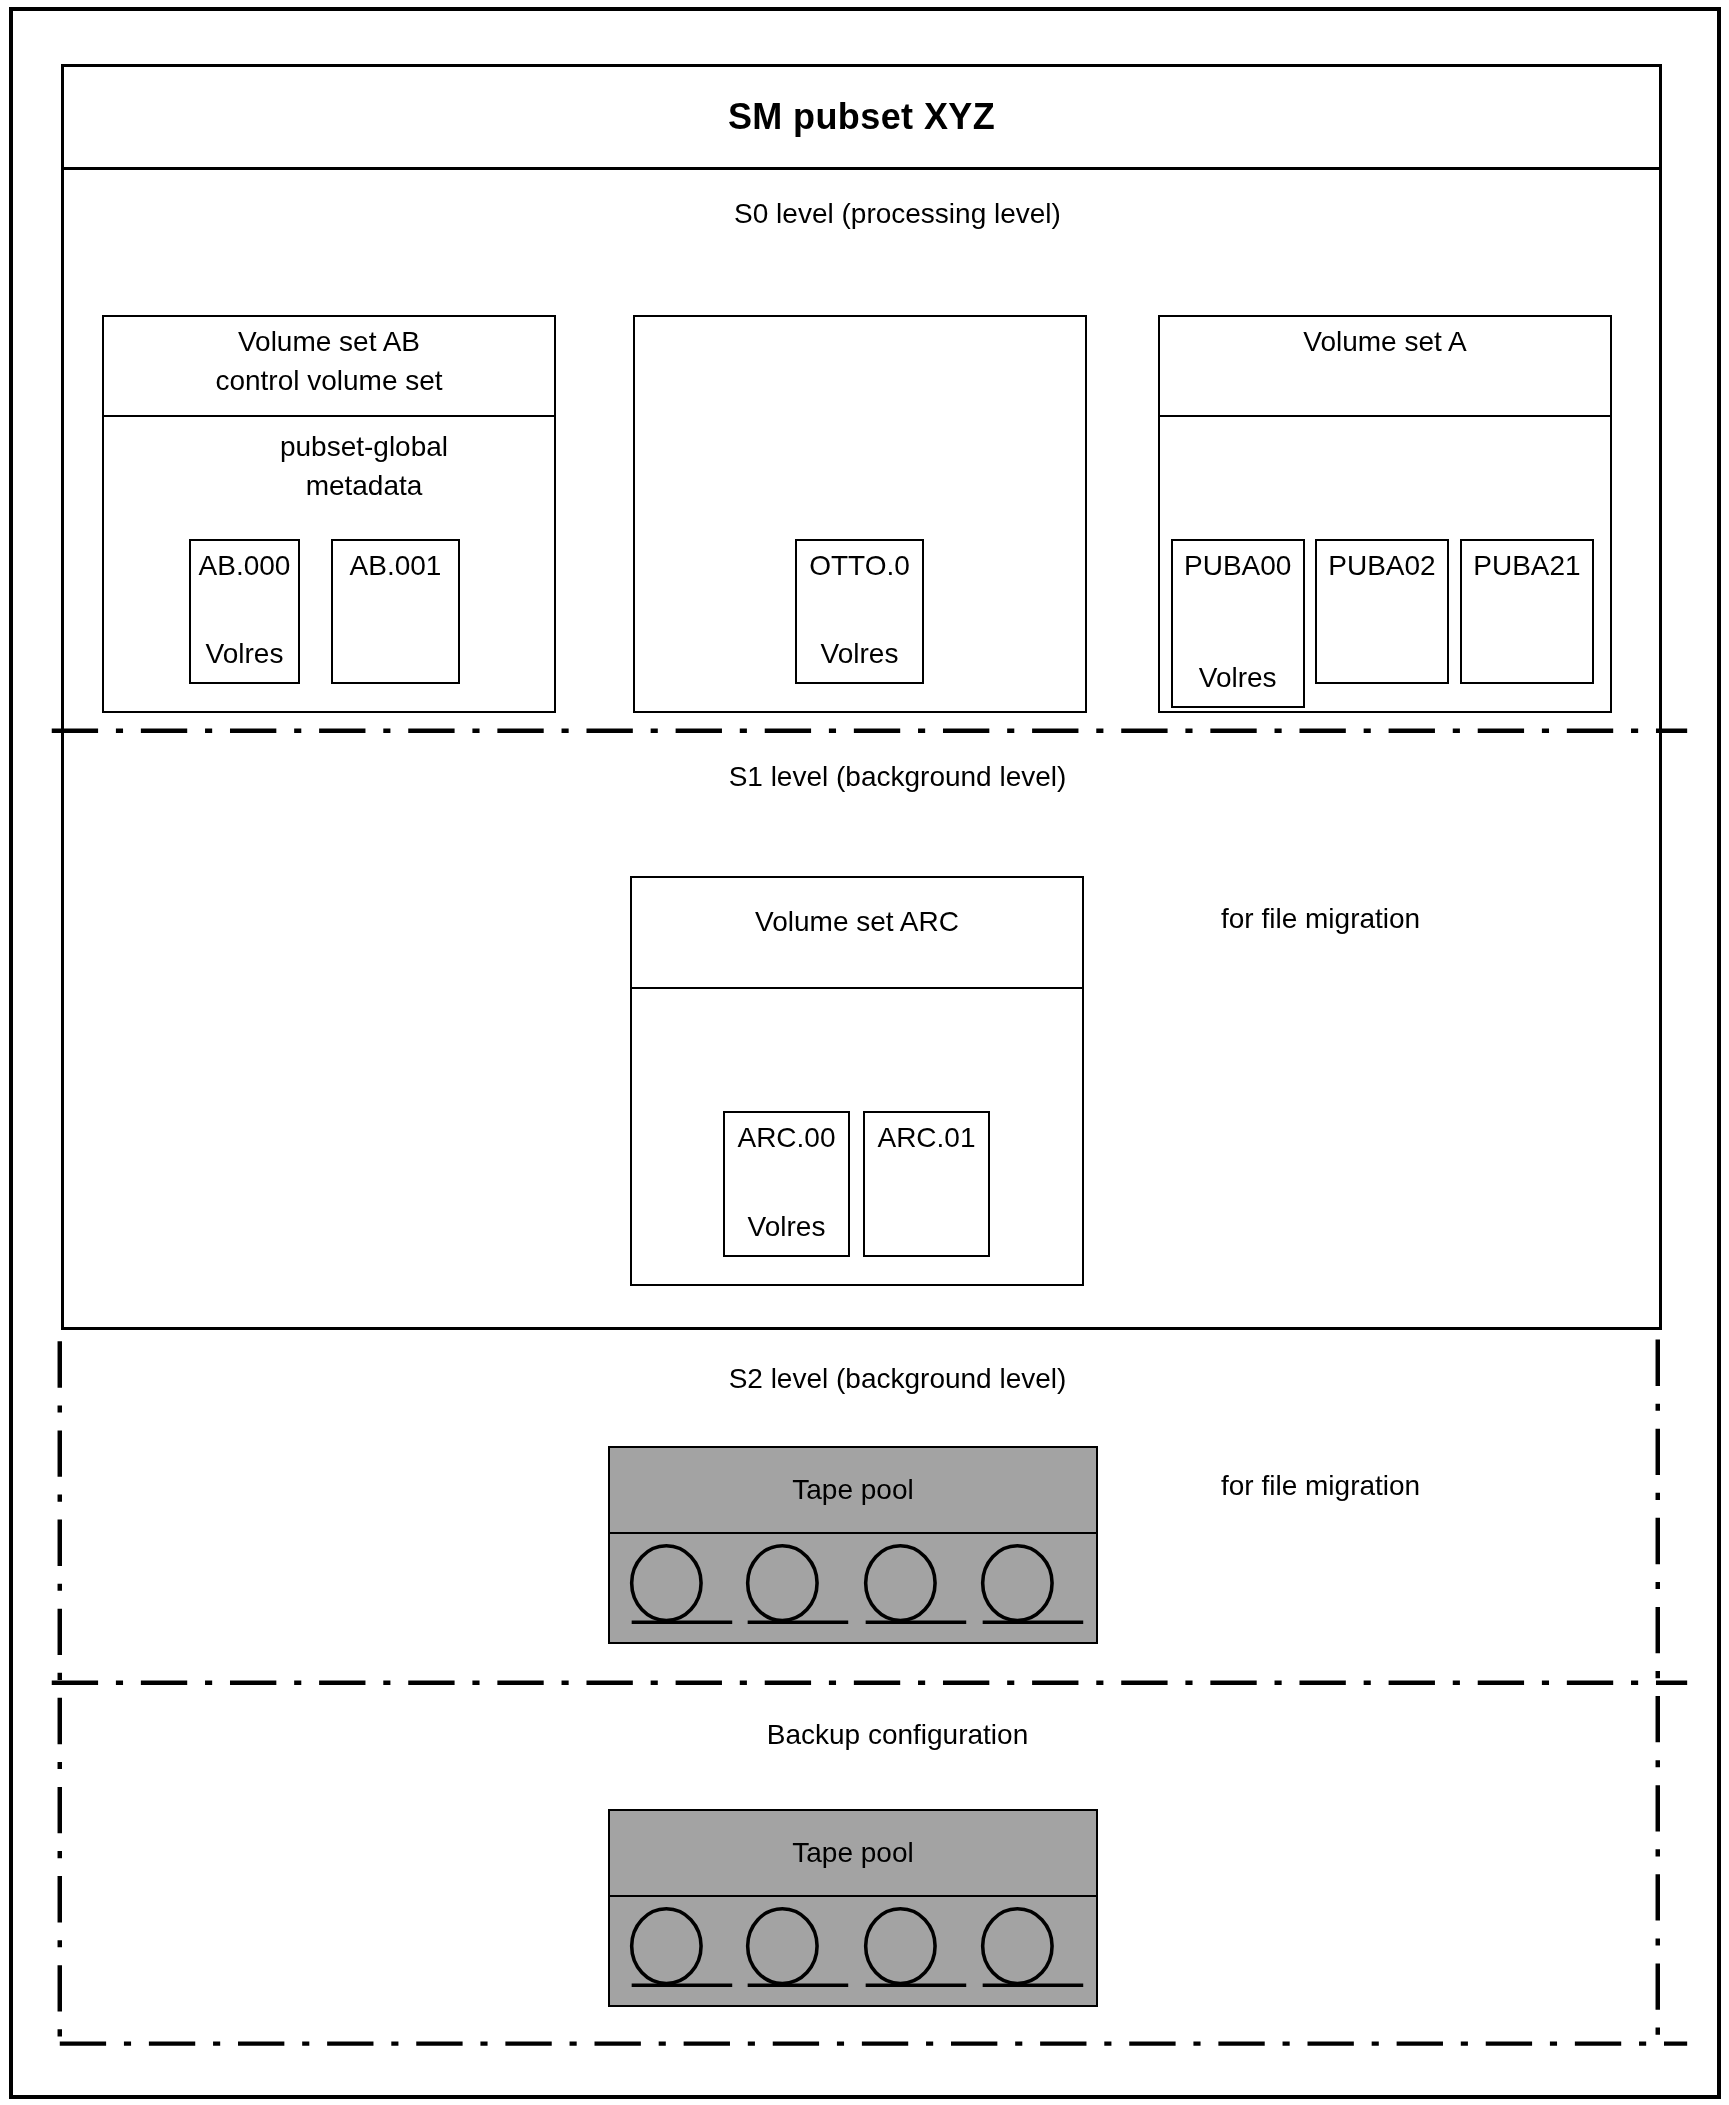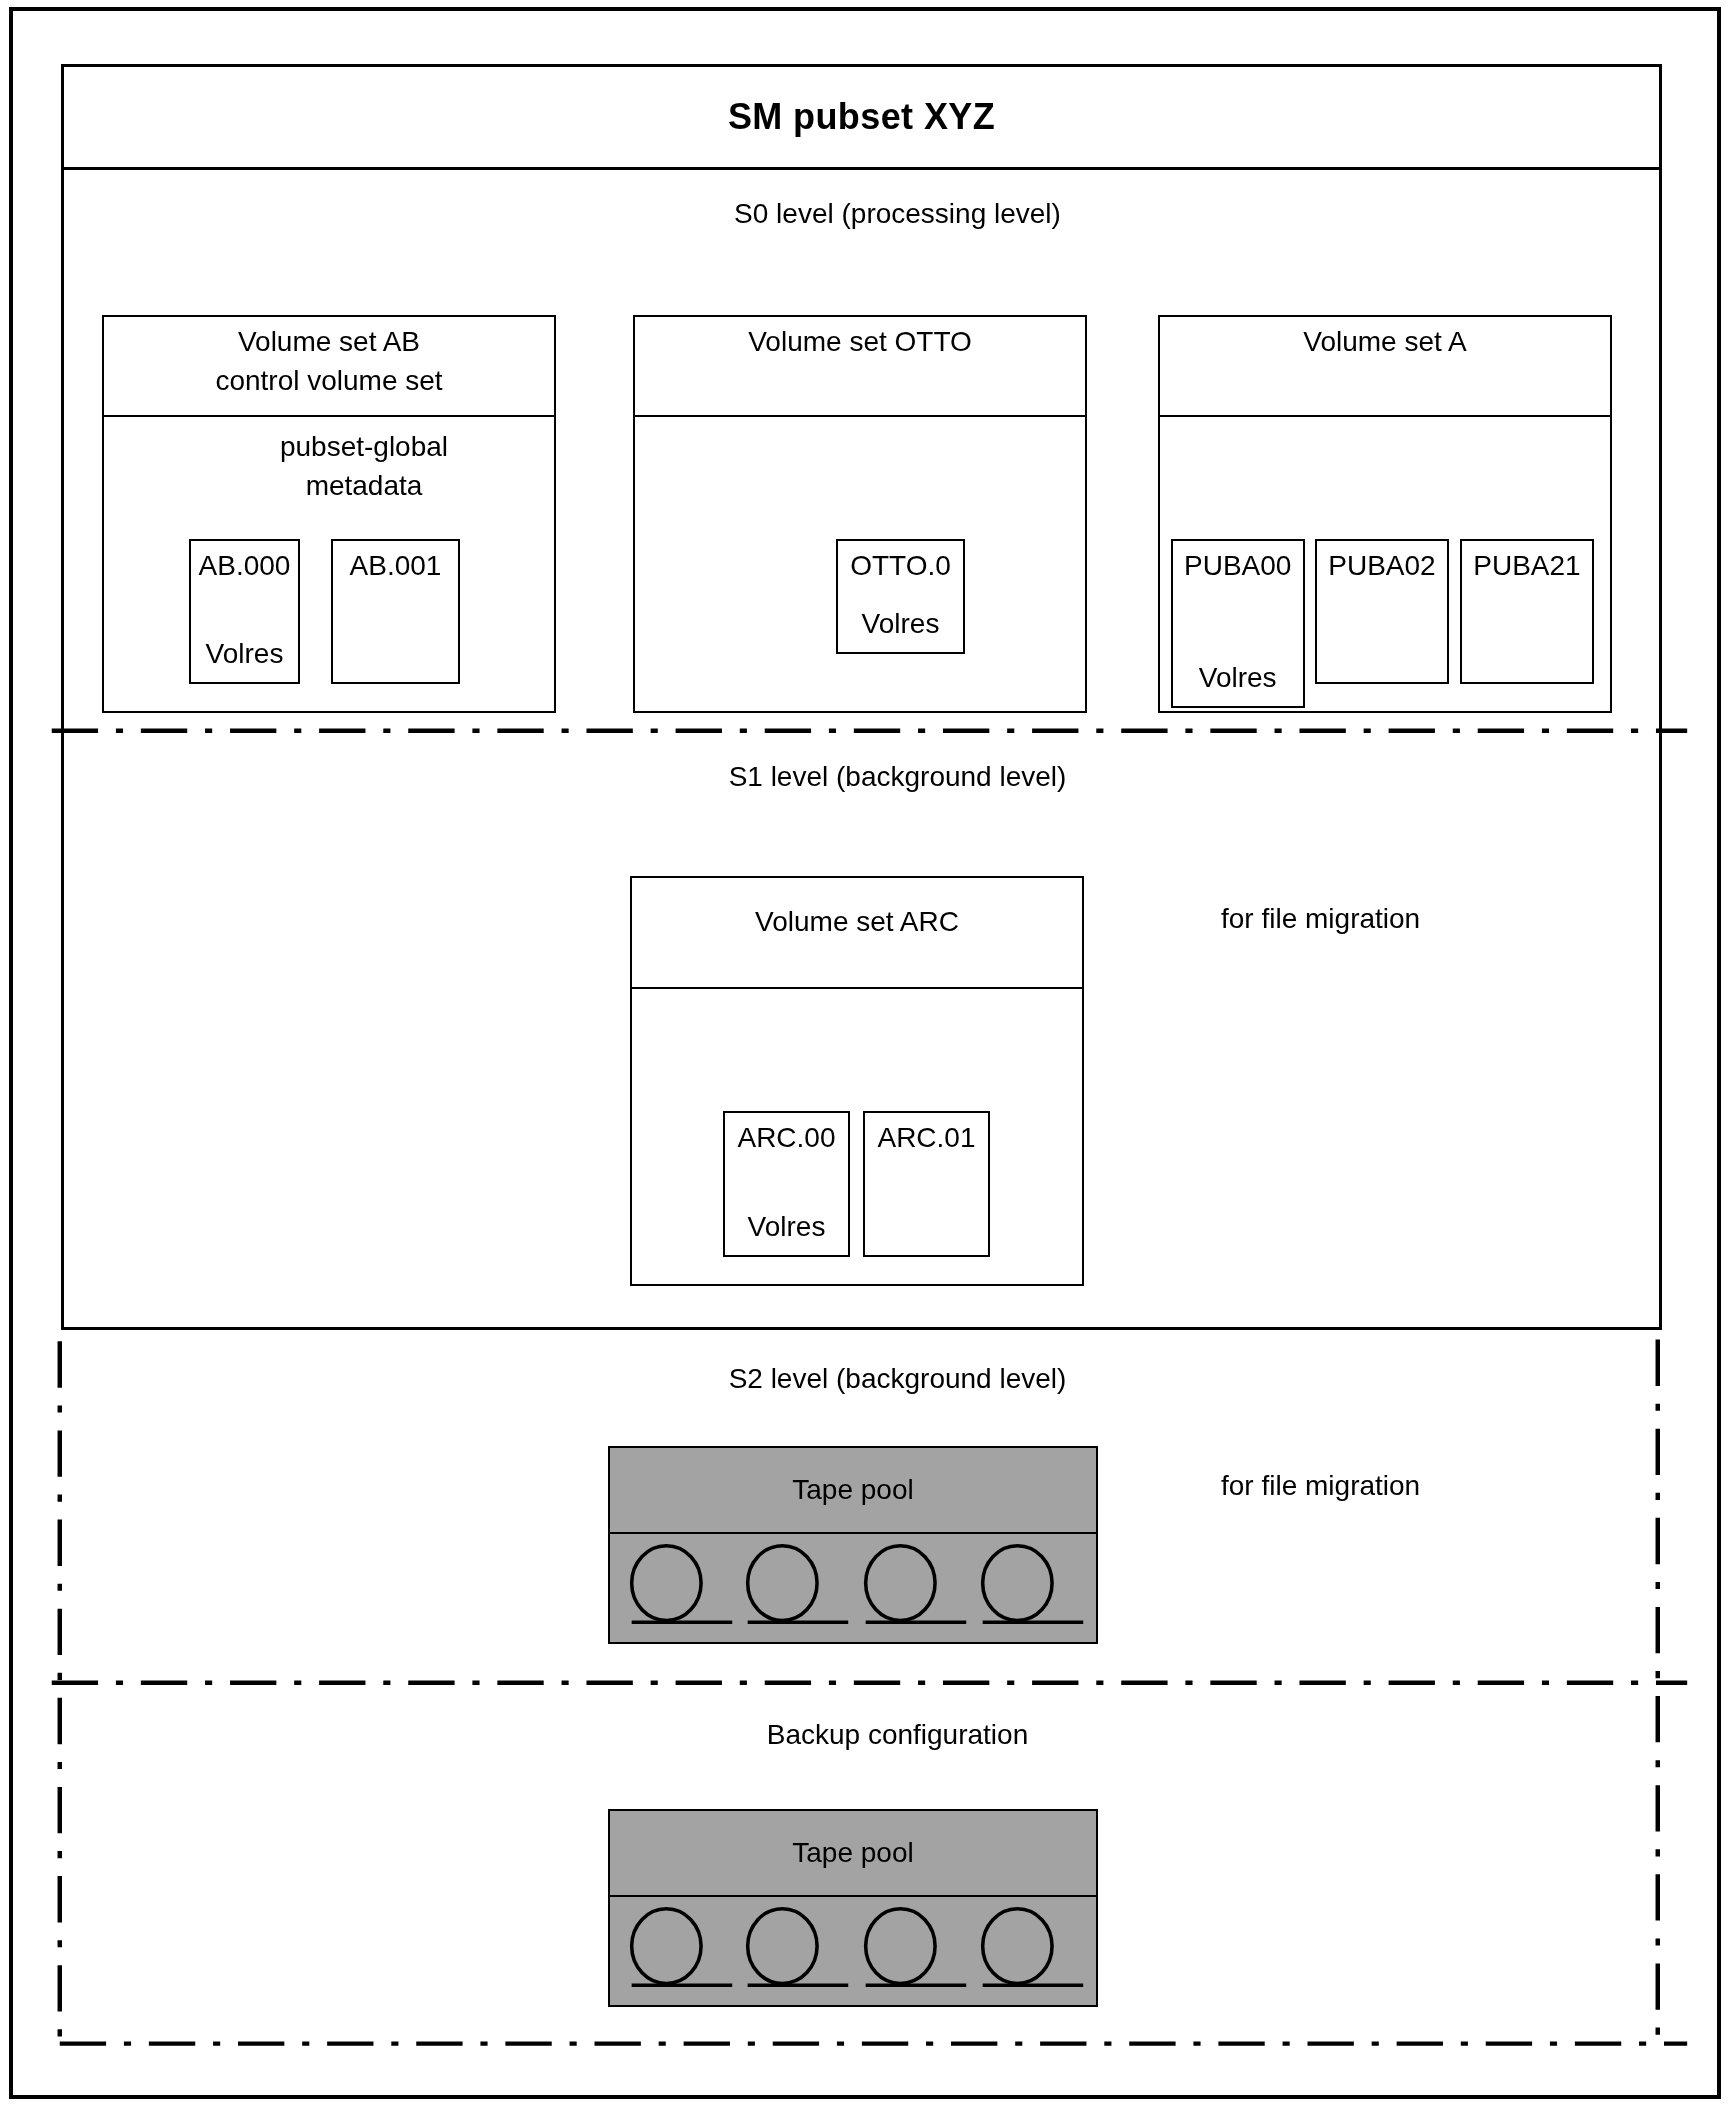--- a/index.html
+++ b/index.html
@@ -117,24 +117,21 @@
       <span>AB.000</span>
       <span>Volres</span>
     </div>
     <div class="vol" style="left:227px; top:222px; width:129px; height:145px;">
       <span>AB.001</span>
       <span></span>
     </div>
   </div>
 
   <div class="vbox" style="left:633px; top:315px; width:454px; height:398px;">
-    <div class="vbox-header" style="height:100px;">
-      <span>Volume set OTTO</span>
-    </div>
-    <div class="vol" style="left:160px; top:222px; width:129px; height:115px;margin-left:41px;">
+    <div class="vol" style="left:160px; top:222px; width:129px; height:145px;">
       <span>OTTO.0</span>
       <span>Volres</span>
     </div>
   </div>
 
   <div class="vbox" style="left:1158px; top:315px; width:454px; height:398px;">
     <div class="vbox-header" style="height:100px;">
       <span>Volume set A</span>
     </div>
     <div class="vol" style="left:10.7px; top:222px; width:134px; height:169px;">

